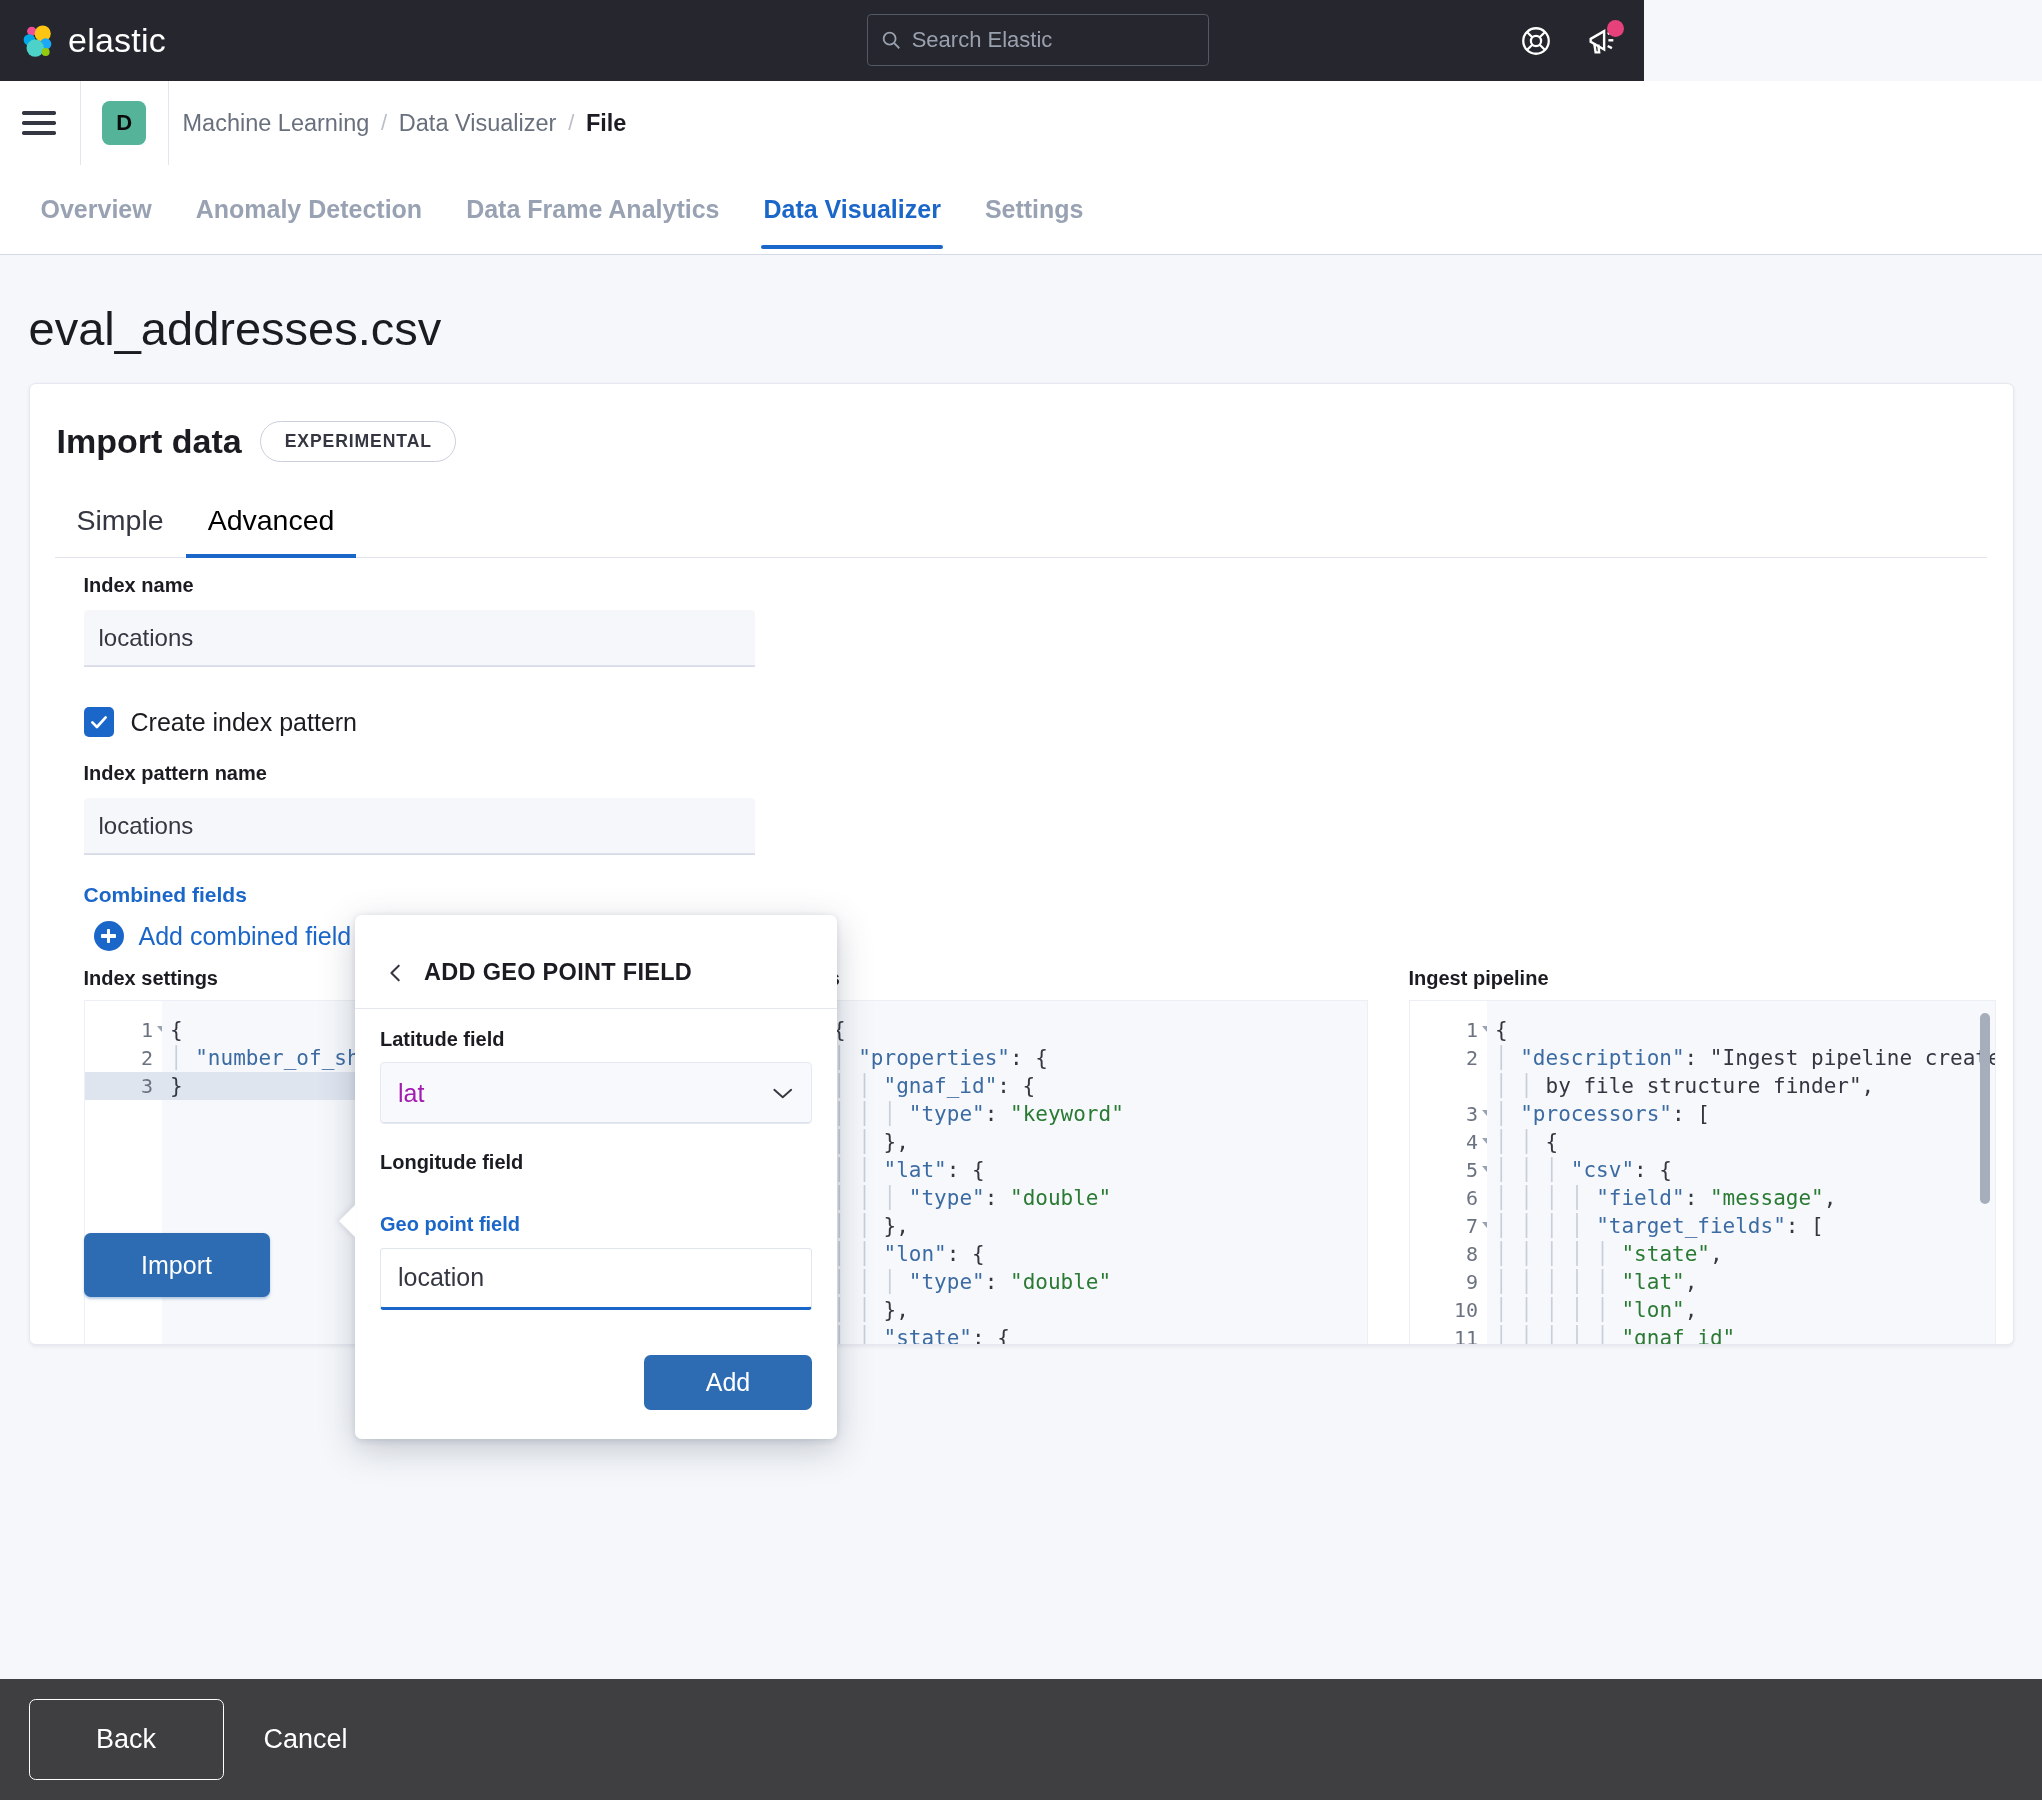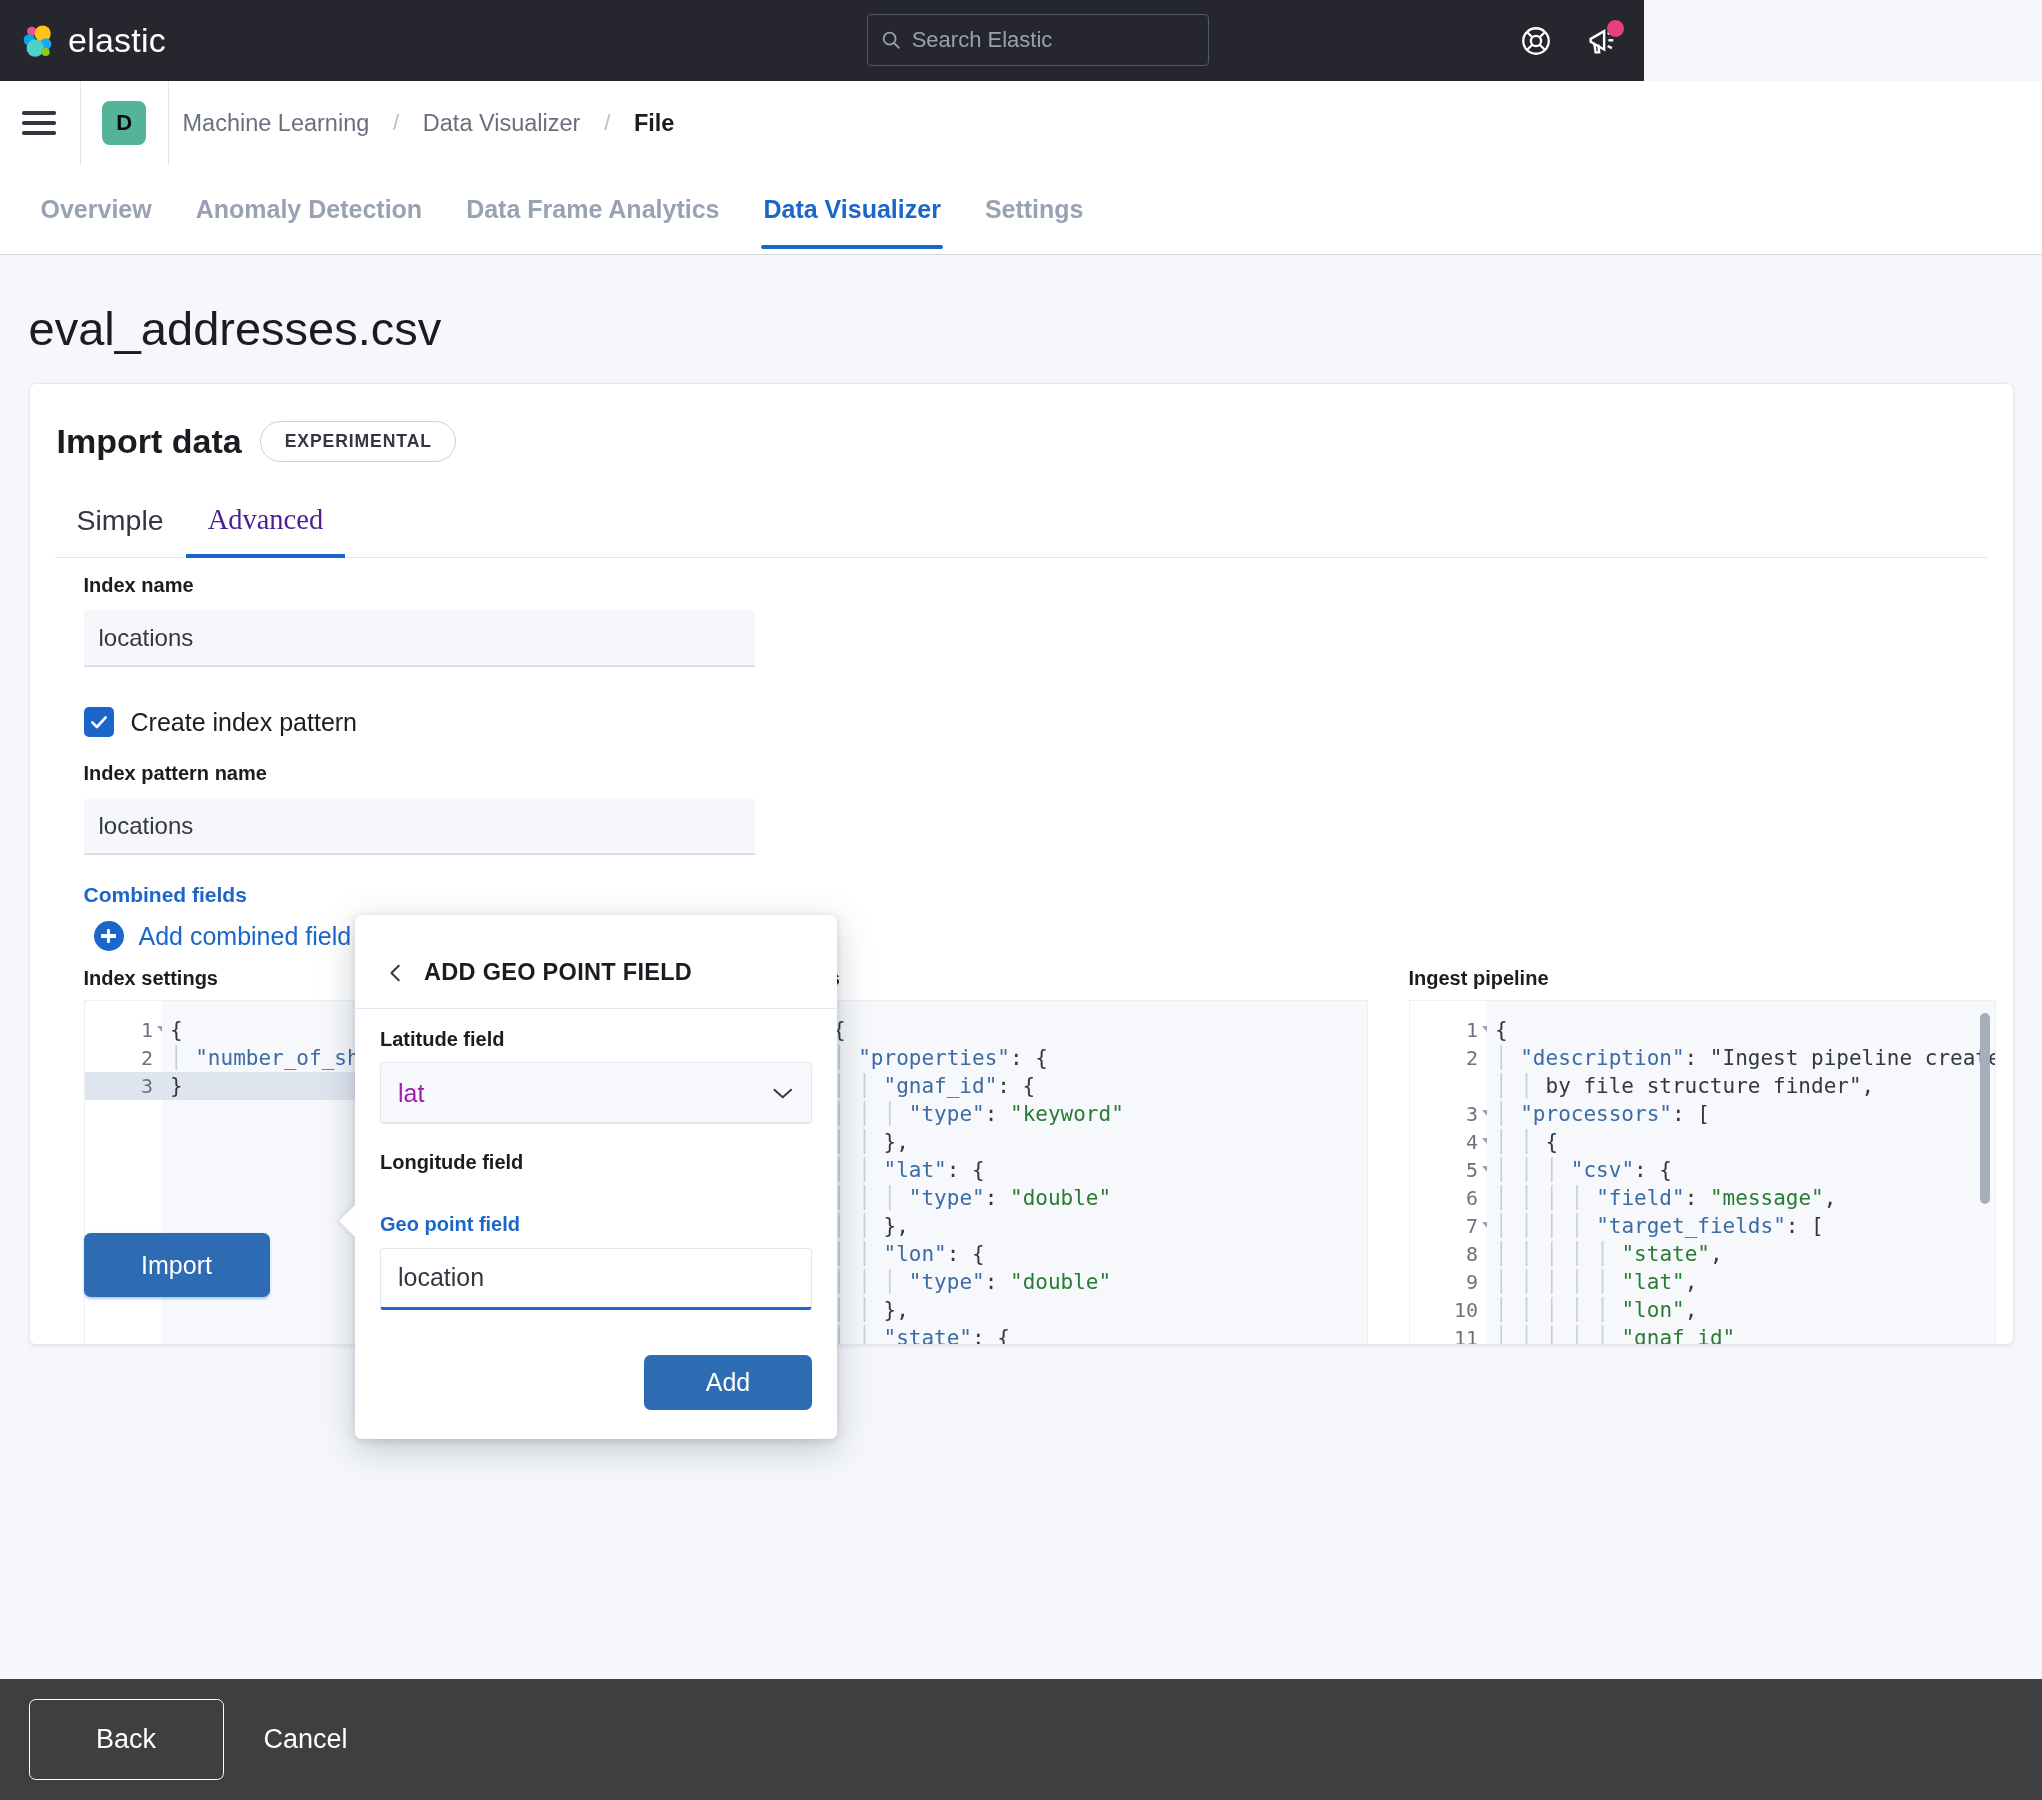--- a/index.html
+++ b/index.html
@@ -50,21 +50,21 @@
   .hamburger { margin-left: 22px; width: 34px; height: 25px; cursor: pointer; }
   .hamburger span { display: block; height: 4.2px; background: #343741; border-radius: 1.7px; margin-bottom: 5.9px; }
   .hamburger span:last-child { margin-bottom: 0; }
   .crumb-sep-v { width: 0.8px; height: 85px; background: #e3e6ef; margin-left: 23.5px; }
   .space-badge {
     width: 44px; height: 44px; border-radius: 7.6px; background: #54b399;
     color: #0a0a0a; font-size: 22px; font-weight: 600;
     display: flex; align-items: center; justify-content: center;
     margin: 0 22px; cursor: pointer;
   }
-  .crumbs { display: flex; align-items: center; gap: 12px; margin-left: 13.4px; }
+  .crumbs { display: flex; align-items: center; gap: 0; margin-left: 13.4px; }
   .crumb { font-size: 23.5px; color: #69707d; cursor: pointer; }
   .crumb.last { color: #1a1c21; font-weight: 700; cursor: default; }
   .crumb-slash { color: #b9bec9; font-size: 22px; margin: 0 11.7px; }
 
   
   .navtabs {
     position: absolute; left: 0; top: 165px; width: 2042px; height: 90px;
     background: #ffffff; display: flex; align-items: flex-start;
     padding-left: 18.5px; border-bottom: 0.8px solid #d3dae6;
   }
@@ -103,21 +103,21 @@
   }
 
   .subtabs {
     display: flex; margin: 30px 0 0 25px; width: 1932px;
     border-bottom: 0.8px solid #e2e5ee;
   }
   .subtab {
     font-size: 28.5px; color: #343741; padding: 11.7px 22px 20px 22px;
     cursor: pointer; position: relative;
   }
-  .subtab.active { color: #4c1d95; font-family: Liberation Serif, serif; }
+  .subtab.active { color: #000000; }
   .subtab.active::after {
     content: ""; position: absolute; left: 0; right: 0; bottom: -0.8px;
     height: 4.2px; background: #1b66c9;
   }
 
   .form-label {
     font-size: 20px; font-weight: 700; color: #1a1c21;
   }
   .text-input {
     height: 57px; background: #f5f7fa;

